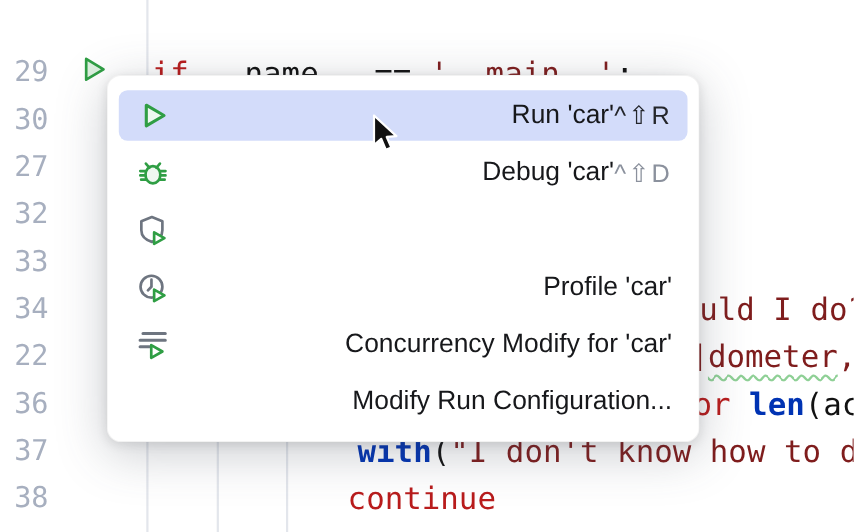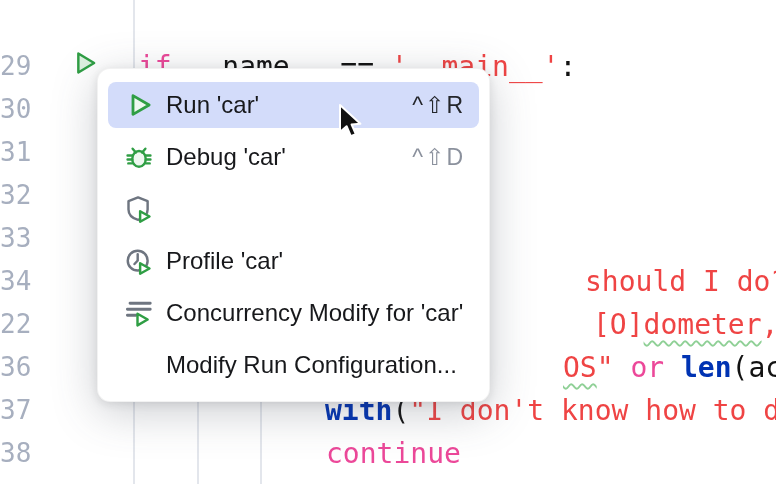--- a/index.html
+++ b/index.html
@@ -10,53 +10,54 @@
   }
   
   .editor{position:absolute;inset:0;}
   .indent-guide{position:absolute;width:1.5px;background:#e3e6ec;}
   .guide-0{left:133px;top:0;bottom:0;}
   .guide-1{left:197px;top:398px;bottom:0;}
   .guide-2{left:260px;top:398px;bottom:0;}
   .lines{position:absolute;left:0;top:2px;right:0;}
   .line{position:relative;height:43px;line-height:43px;white-space:pre;}
   .gutter-num{
-    position:absolute;left:0;width:57px;text-align:left;
+    position:absolute;left:0;width:57px;text-align:center;
     font-family:"DejaVu Sans Mono", monospace;font-size:26px;color:#a7afbf;
   }
   .code-frag{
     position:absolute;top:0;
     font-family:"DejaVu Sans Mono", monospace;font-size:28px;color:#121212;
   }
   .frag-30{left:138px;}
   .frag-35{left:585px;}
   .frag-36{left:593px;}
   .frag-37{left:563px;}
   .frag-38{left:325px;}
-  .frag-39{left:326px;}
-  .kw{color:#ec4899;}
+  .frag-39{left:316px;}
+  .kw{color:#b91c1c;}
   .fn{color:#0033B3;font-weight:bold;}
-  .str{color:#ef4444;}
+  .str{color:#7f1d1d;}
   .pl{color:#121212;text-align:right;}
   .wavy{
     text-decoration:underline wavy #8fd096;
     text-decoration-thickness:2px;
     text-underline-offset:6px;
     text-decoration-skip-ink:none;
   }
   .gutter-run{position:absolute;left:71px;top:49px;width:28px;height:28px;}
   
   .popup{
-    position:absolute;left:97px;top:68px;width:393px;height:334px;
+    position:absolute;left:97px;top:68px;width:539px;height:334px;
     background:#ffffff;border-radius:13px;
     border:1px solid rgba(0,0,0,0.05);
     box-shadow:0 10px 45px rgba(70,75,90,0.28), 0 2px 10px rgba(0,0,0,0.10);
     box-sizing:border-box;
     padding-top:13px;
     z-index:10;
+    text-align:right;
   }
   .menu-row{
     height:46px;margin:0 10px 6px 10px;border-radius:8px;
     display:flex;align-items:center;
     padding:0 14px 0 16px;box-sizing:border-box;
   }
   .menu-row.selected{background:#d3dcfa;}
   .mi-icon{width:30px;height:30px;flex:0 0 30px;margin-right:12px;}
   .mi-icon.empty{visibility:hidden;}
   .mi-label{
@@ -79,21 +80,21 @@
 
   <div class="lines">
     <div class="line">
       <span class="gutter-num">29</span>
     </div>
     <div class="line">
       <span class="gutter-num">30</span>
       <span class="code-frag frag-30"><span class="kw">if </span><span class="pl">__name__ == </span><span class="str">'__main__'</span><span class="pl">:</span></span>
     </div>
     <div class="line">
-      <span class="gutter-num">31</span>
+      <span class="gutter-num">27</span>
     </div>
     <div class="line">
       <span class="gutter-num">32</span>
     </div>
     <div class="line">
       <span class="gutter-num">33</span>
     </div>
     <div class="line">
       <span class="gutter-num">34</span>
     </div>

